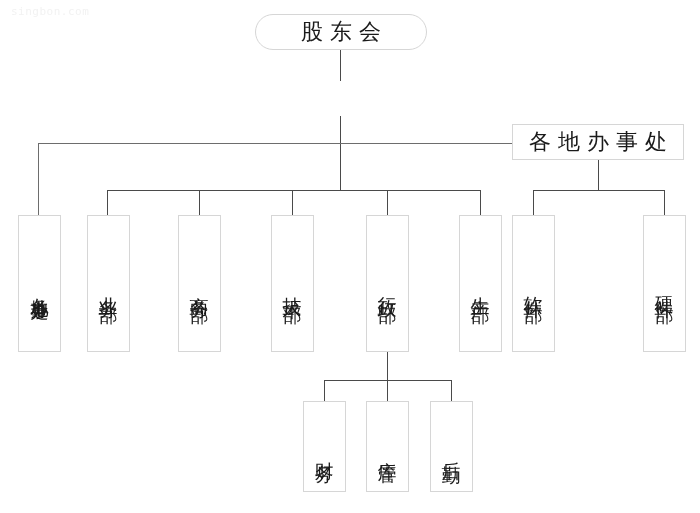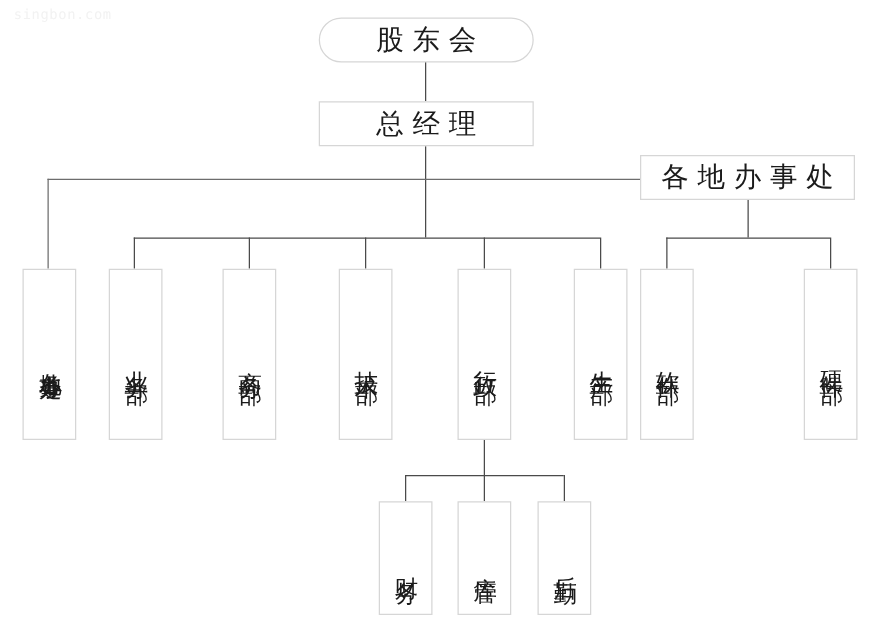--- a/index.html
+++ b/index.html
@@ -99,21 +99,20 @@
   <div class="ln v" style="left:664px; top:190px; height:25px;"></div>
 
   <div class="ln v" style="left:387px; top:352px; height:28px;"></div>
   <div class="ln h" style="left:324px; top:380px; width:127px;"></div>
   <div class="ln v" style="left:324px; top:380px; height:21px;"></div>
   <div class="ln v" style="left:387px; top:380px; height:21px;"></div>
   <div class="ln v" style="left:451px; top:380px; height:21px;"></div>
 
   <div class="node h" style="left:255px; top:14px; width:172px; height:36px;border-radius:18px;">股东会</div>
 
-  <div class="node h" style="left:255px; top:81px; width:172px; height:36px;">总经理</div>
 
   <div class="node h" style="left:512px; top:124px; width:172px; height:36px;">各地办事处</div>
 
   <div class="node v tight" style="left:18px; top:215px; width:43px; height:137px;">各地办事处</div>
 
   <div class="node v" style="left:87px; top:215px; width:43px; height:137px;">业务部</div>
 
   <div class="node v" style="left:178px; top:215px; width:43px; height:137px;">商务部</div>
 
   <div class="node v" style="left:271px; top:215px; width:43px; height:137px;">技术部</div>

